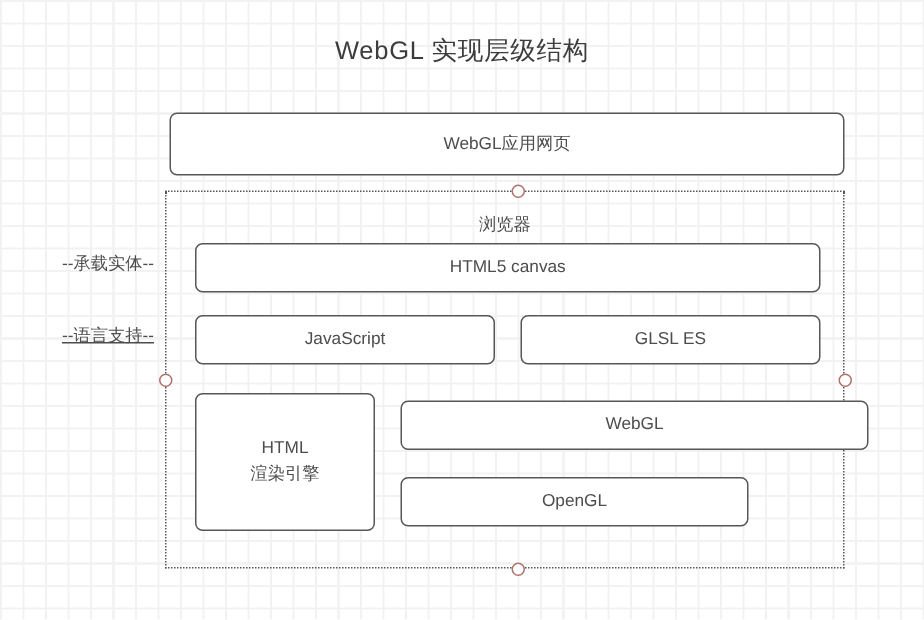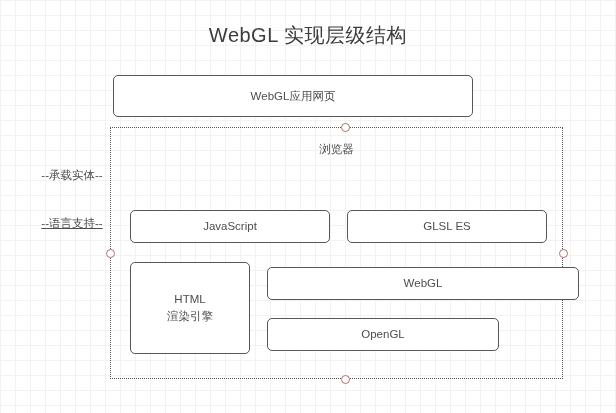--- a/index.html
+++ b/index.html
@@ -23,21 +23,21 @@
     font-family: "Liberation Sans", "DejaVu Sans", sans-serif;
     color: #4a4a4a;
   }
 
   .diagram-title {
     position: absolute;
     left: 0;
     top: 22px;
     width: 616px;
     text-align: center;
-    font-size: 20px;
+    font-size: 17px;
     color: #3c3c3c;
     letter-spacing: 0.5px;
     white-space: nowrap;
   }
 
   .node-box {
     position: absolute;
     box-sizing: border-box;
     border: 1.6px solid #575757;
     border-radius: 5px;
@@ -90,38 +90,41 @@
     display: block;
   }
 </style>
 </head>
 <body>
 
 <div id="canvas-root">
 
   <div class="diagram-title">WebGL 实现层级结构</div>
 
-  <div class="node-box" style="left:113px; top:75px; width:360px; height:42px;">
+  <div class="node-box" style="left:113px; top:75px; width:450px; height:42px;">
     <span>WebGL应用网页</span>
   </div>
 
   <div class="dashed-group" style="left:110px; top:127px; width:453px; height:252px;">
     <div class="group-label">浏览器</div>
   </div>
 
   <div class="handle" style="left:341px; top:123px;"></div>
   <div class="handle" style="left:106px; top:249px;"></div>
   <div class="handle" style="left:559px; top:249px;"></div>
   <div class="handle" style="left:341px; top:375px;"></div>
 
   <div class="side-label" style="left:22px; top:168px; width:100px;">--承载实体--</div>
 
   <div class="side-label" style="left:22px; top:216px; width:100px;text-decoration:underline;">--语言支持--</div>
 
 
+  <div class="node-box" style="left:130px; top:162px; width:417px; height:33px;">
+    <span>HTML5 canvas</span>
+  </div>
 
   <div class="node-box" style="left:130px; top:210px; width:200px; height:33px;">
     <span>JavaScript</span>
   </div>
 
   <div class="node-box" style="left:347px; top:210px; width:200px; height:33px;">
     <span>GLSL ES</span>
   </div>
 
   <div class="node-box" style="left:130px; top:262px; width:120px; height:92px; flex-direction:column;">

